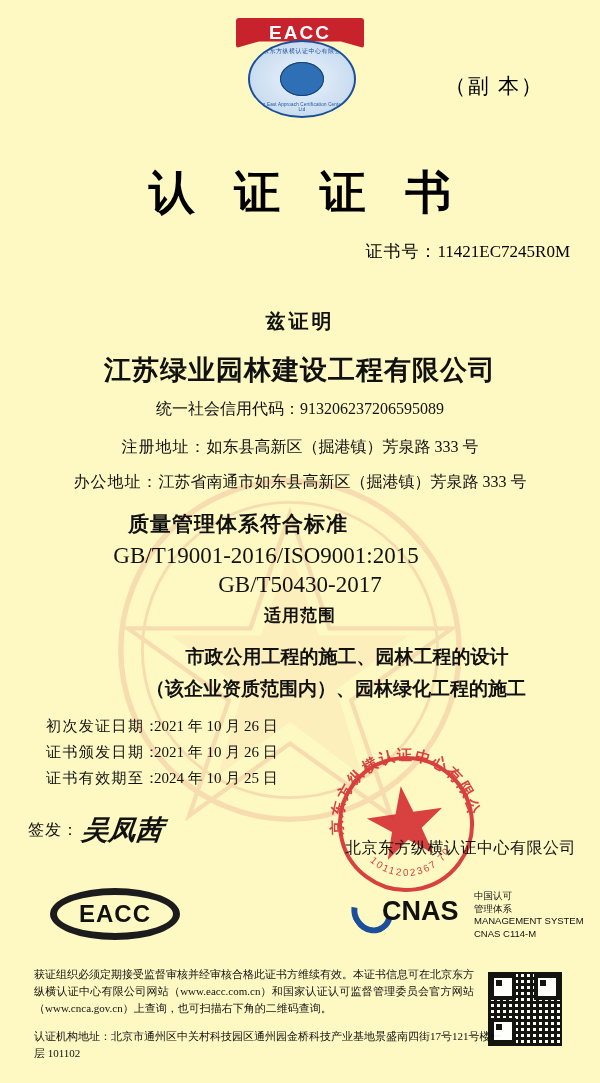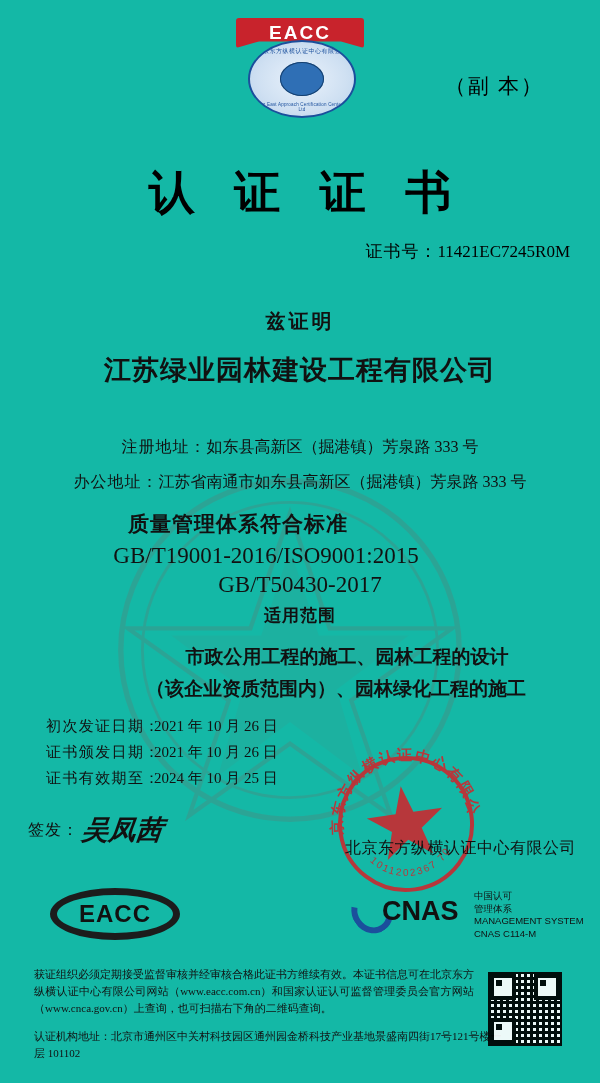--- a/index.html
+++ b/index.html
@@ -12,21 +12,21 @@
     background: #fdfdfb;
     font-family: "Liberation Serif", serif;
     color: #111;
     position: relative;
     overflow: hidden;
   }
   .page {
     position: relative;
     width: 600px;
     height: 1083px;
-    background: #14b8a6;
+    background: #fef9c3;
   }
   
   .watermark {
     position: absolute;
     left: 110px;
     top: 470px;
     width: 360px;
     height: 360px;
     opacity: 0.13;
     pointer-events: none;
@@ -432,20 +432,21 @@
   <div class="main-title">认 证 证 书</div>
 
   <div class="cert-no">
     <span class="label">证书号：</span><span>11421EC7245R0M</span>
   </div>
 
   <div class="hereby">兹证明</div>
 
   <div class="company">江苏绿业园林建设工程有限公司</div>
 
+  <div class="uscc">统一社会信用代码：913206237206595089</div>
 
   <div class="addr-line addr-reg">
     <span class="lbl">注册地址：</span><span>如东县高新区（掘港镇）芳泉路 333 号</span>
   </div>
 
   <div class="addr-line addr-office">
     <span class="lbl">办公地址：</span><span>江苏省南通市如东县高新区（掘港镇）芳泉路 333 号</span>
   </div>
 
   <div class="std-head">质量管理体系符合标准</div>

